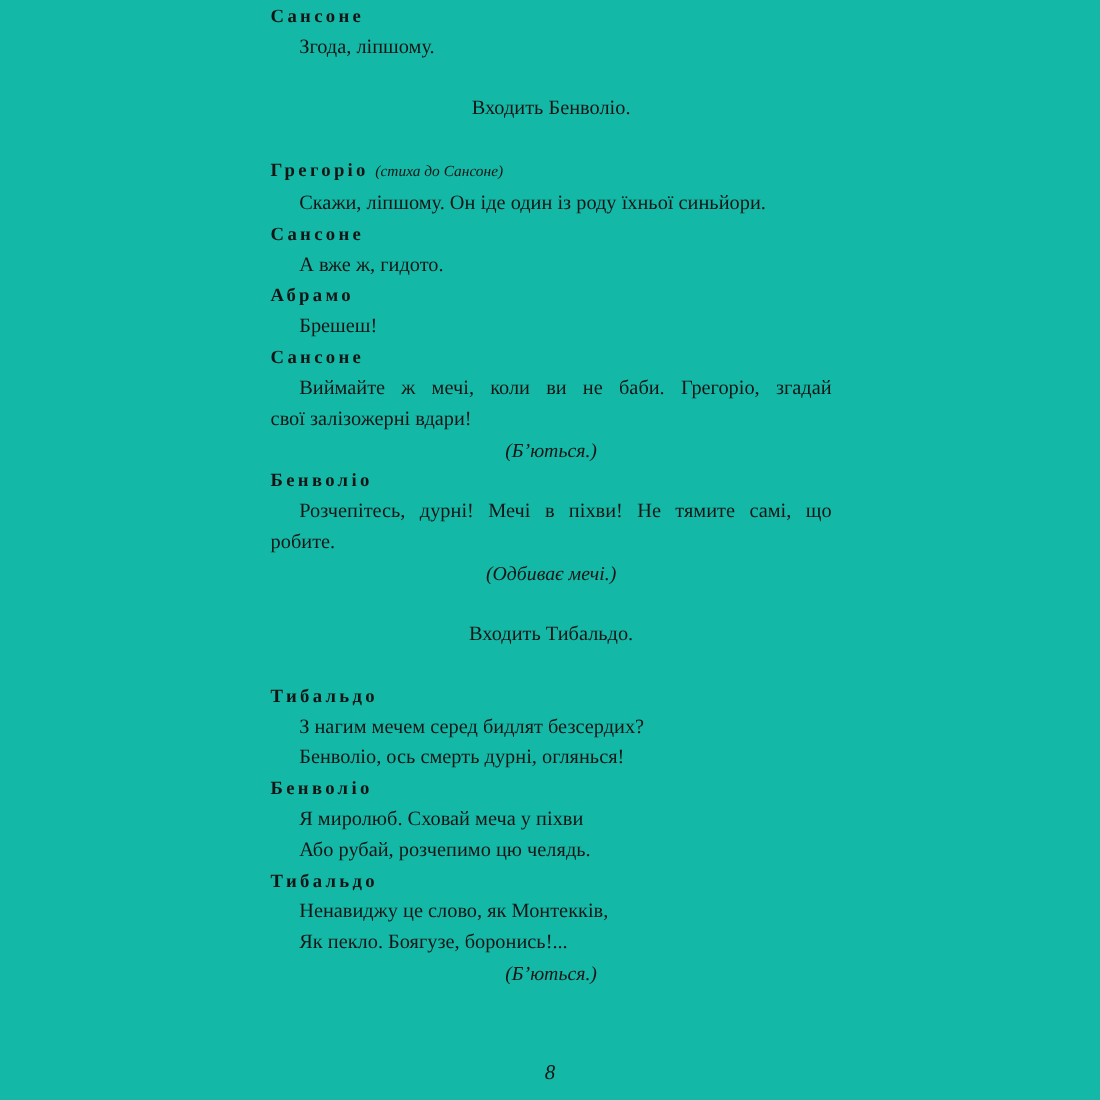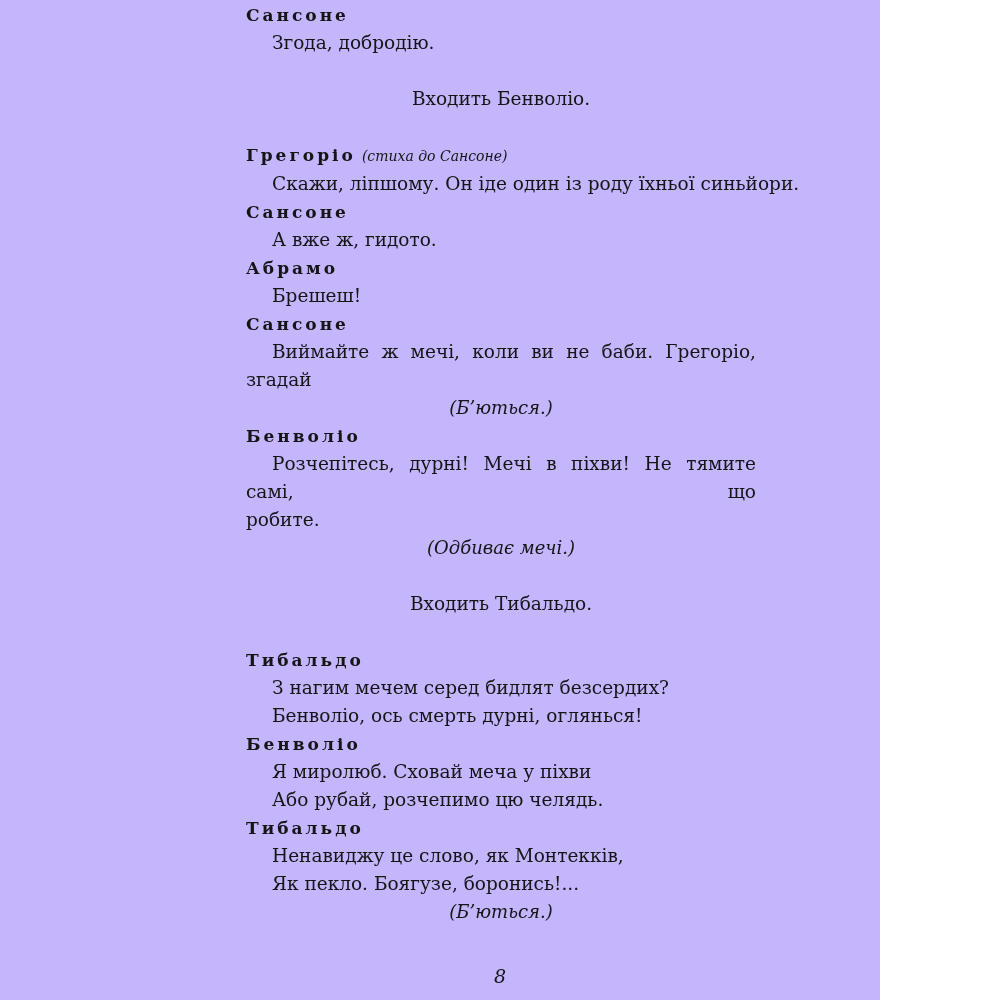--- a/index.html
+++ b/index.html
@@ -7,23 +7,24 @@
     padding: 0;
     background: #ffffff;
     width: 1000px;
     height: 1000px;
     overflow: hidden;
     font-family: "DejaVu Serif", "Liberation Serif", serif;
     color: #151515;
   }
   .book-page {
     position: relative;
-    width: 880px;
+    width: 1000px;
     height: 1000px;
-    background: #c4b5fd;
+    background: #14b8a6;
+    font-family: Liberation Serif, serif;
   }
   .text-column {
     position: absolute;
     left: 246px;
     top: 1px;
     width: 510px;
     font-size: 18.5px;
     line-height: 28px;
   }
   .speaker {
@@ -72,30 +73,31 @@
     font-size: 19px;
     line-height: 28px;
   }
 </style>
 </head>
 <body>
 
 <div class="book-page">
   <div class="text-column">
       <div class="speaker"><span class="sp-name">Сансоне</span></div>
-      <div class="line">Згода, добродію.</div>
+      <div class="line">Згода, ліпшому.</div>
       <div class="entrance">Входить Бенволіо.</div>
       <div class="speaker"><span class="sp-name">Грегоріо</span><span class="sp-dir">(стиха до Сансоне)</span></div>
       <div class="line">Скажи, ліпшому. Он іде один із роду їхньої синьйори.</div>
       <div class="speaker"><span class="sp-name">Сансоне</span></div>
       <div class="line">А вже ж, гидото.</div>
       <div class="speaker"><span class="sp-name">Абрамо</span></div>
       <div class="line">Брешеш!</div>
       <div class="speaker"><span class="sp-name">Сансоне</span></div>
       <div class="prose-line pfirst pjust">Виймайте ж мечі, коли ви не баби. Грегоріо, згадай</div>
+      <div class="prose-line">свої залізожерні вдари!</div>
       <div class="stage">(Б’ються.)</div>
       <div class="speaker"><span class="sp-name">Бенволіо</span></div>
       <div class="prose-line pfirst pjust">Розчепітесь, дурні! Мечі в піхви! Не тямите самі, що</div>
       <div class="prose-line">робите.</div>
       <div class="stage">(Одбиває мечі.)</div>
       <div class="entrance">Входить Тибальдо.</div>
       <div class="speaker"><span class="sp-name">Тибальдо</span></div>
       <div class="line">З нагим мечем серед бидлят безсердих?</div>
       <div class="line">Бенволіо, ось смерть дурні, оглянься!</div>
       <div class="speaker"><span class="sp-name">Бенволіо</span></div>

